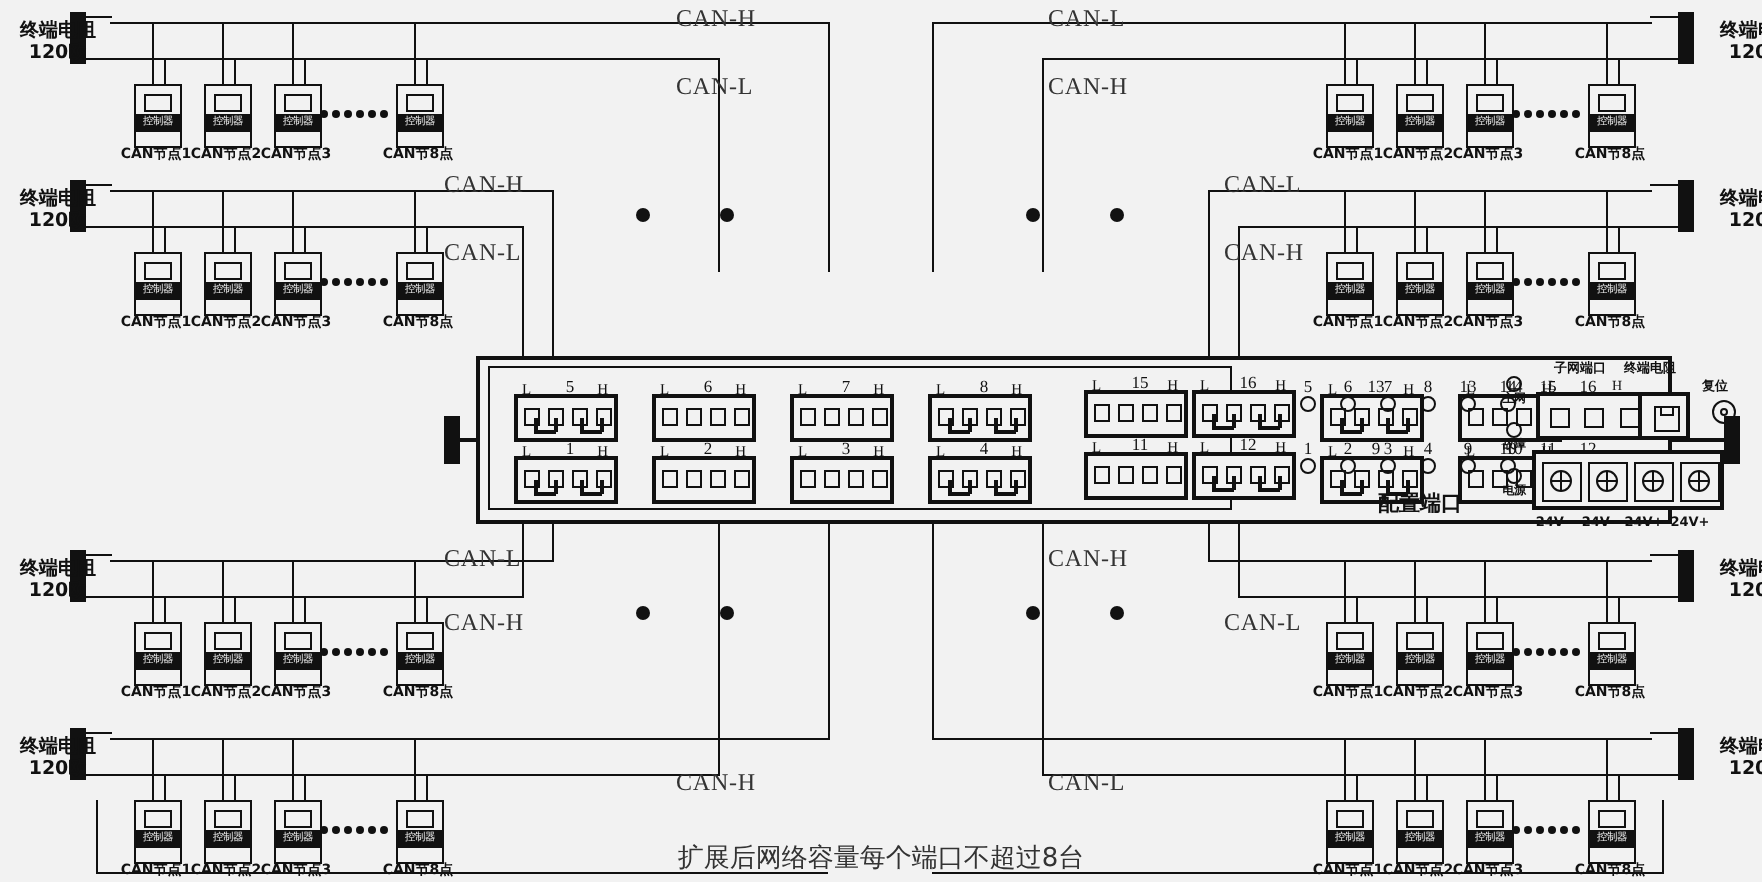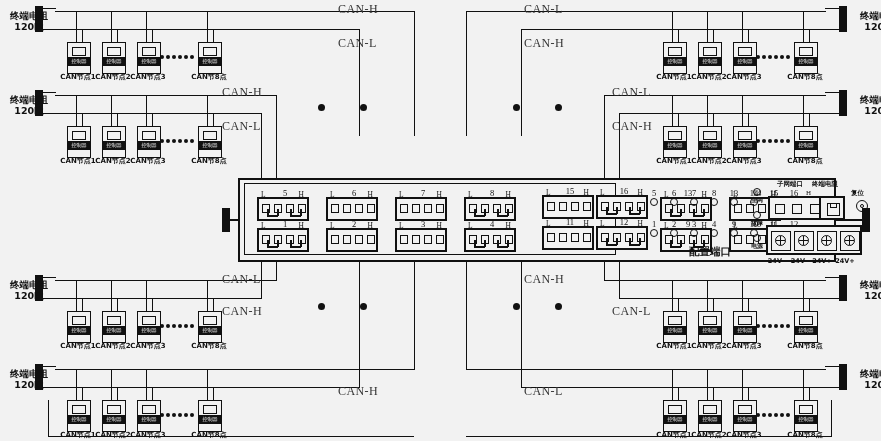--- a/index.html
+++ b/index.html
@@ -923,13 +923,14 @@
     <div class="bar" style="left:0px;top:0px;height:24px;"></div>
   </div>
   <div class="ln h2" style="left:230px;top:219px;width:10px;"></div>
   <div class="ln h2" style="left:836px;top:219px;width:28px;"></div>
 
   <div class="ln h1" style="left:48px;top:436px;width:366px;"></div>
   <div class="ln v1" style="left:48px;top:400px;height:36px;"></div>
   <div class="ln h1" style="left:466px;top:436px;width:366px;"></div>
   <div class="ln v1" style="left:831px;top:400px;height:36px;"></div>
 
+  <div id="bottomtext">扩展后网络容量每个端口不超过8台</div>
 </div>
 
 </body></html>

